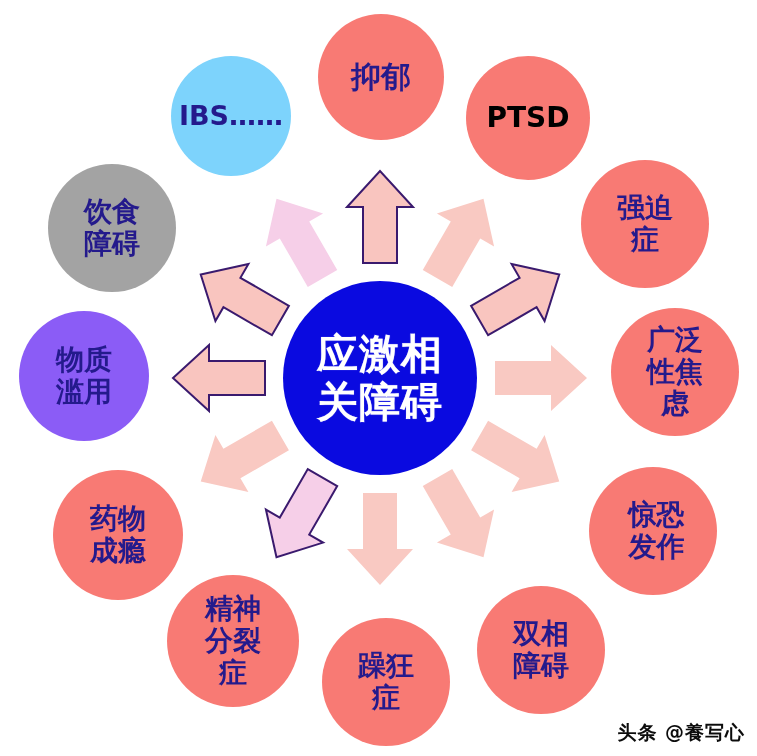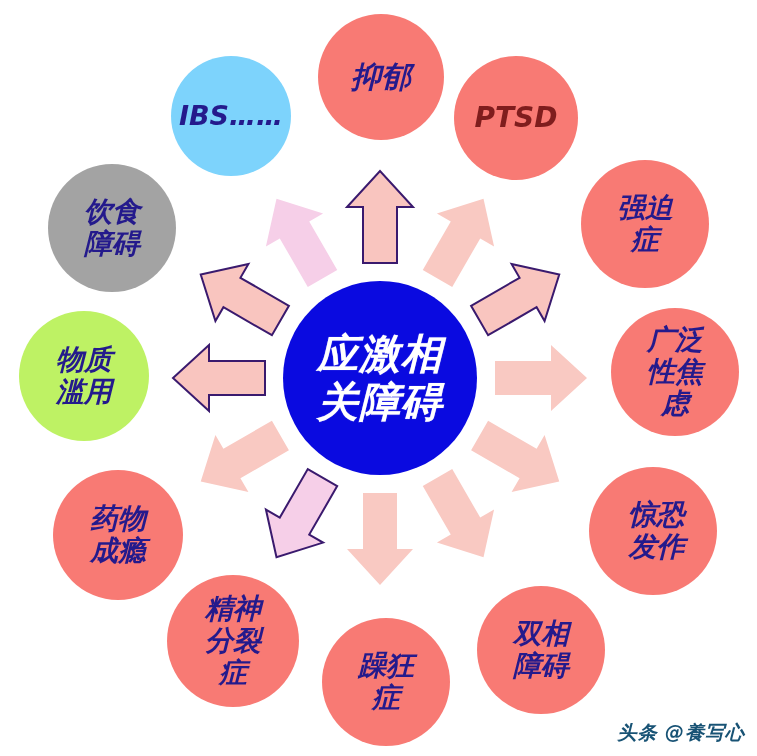--- a/index.html
+++ b/index.html
@@ -10,21 +10,20 @@
   }
   body {
     font-family: "DejaVu Sans", "Liberation Sans", sans-serif;
   }
   #canvas {
     position: relative;
     width: 757px;
     height: 756px;
     background: #ffffff;
     overflow: hidden;
-    font-style: italic;
   }
   svg.layer {
     position: absolute;
     left: 0;
     top: 0;
     width: 757px;
     height: 756px;
   }
   .node {
     position: absolute;
@@ -54,21 +53,21 @@
   .center-label {
     line-height: 1.18;
     white-space: pre-line;
     font-size: 41px;
     text-shadow: 0 0 1px rgba(255,255,255,0.6);
   }
   .watermark {
     position: absolute;
     right: 12px;
     bottom: 10px;
-    color: #0c4a6e;
+    color: #000000;
     font-size: 19px;
     font-weight: bold;
     letter-spacing: 1px;
     opacity: 0.95;
     user-select: none;
   }
 </style>
 </head>
 <body>
 
@@ -88,21 +87,21 @@
         <path d="M0,-17 L56,-17 L56,-33 L92,0 L56,33 L56,17 L0,17 Z" fill="#f9c5bf" stroke="#3a1a6e" stroke-width="2" stroke-linejoin="miter" transform="translate(265.00,378.00) rotate(180)"></path>
         <path d="M0,-17 L56,-17 L56,-33 L92,0 L56,33 L56,17 L0,17 Z" fill="#f9c5bf" stroke="#3a1a6e" stroke-width="2" stroke-linejoin="miter" transform="translate(280.41,320.50) rotate(-150)"></path>
         <path d="M0,-17 L56,-17 L56,-33 L92,0 L56,33 L56,17 L0,17 Z" fill="#f6cfe8" stroke="none" transform="translate(322.50,278.41) rotate(-120)"></path>
       </g>
   </svg>
 
   <div id="nodes-group">
       <div class="node node-outer" style="left: 318px; top: 14px; width: 126px; height: 126px; background: rgb(248, 122, 116); color: rgb(36, 26, 140);">
         <span class="node-label" style="font-size: 30px;">抑郁</span>
       </div>
-      <div class="node node-outer" style="left: 454px; top: 56px; width: 124px; height: 124px; background: rgb(248, 122, 116); color: #7f1d1d;">
+      <div class="node node-outer" style="left: 466px; top: 56px; width: 124px; height: 124px; background: rgb(248, 122, 116); color: #000000;">
         <span class="node-label" style="font-size: 28px;">PTSD</span>
       </div>
       <div class="node node-outer" style="left: 581px; top: 160px; width: 128px; height: 128px; background: rgb(248, 122, 116); color: rgb(36, 26, 140);">
         <span class="node-label" style="font-size: 28px;">强迫
 症</span>
       </div>
       <div class="node node-outer" style="left: 611px; top: 308px; width: 128px; height: 128px; background: rgb(248, 122, 116); color: rgb(36, 26, 140);">
         <span class="node-label" style="font-size: 28px;">广泛
 性焦
 虑</span>
@@ -121,21 +120,21 @@
       </div>
       <div class="node node-outer" style="left: 167px; top: 575px; width: 132px; height: 132px; background: rgb(248, 122, 116); color: rgb(36, 26, 140);">
         <span class="node-label" style="font-size: 28px;">精神
 分裂
 症</span>
       </div>
       <div class="node node-outer" style="left: 53px; top: 470px; width: 130px; height: 130px; background: rgb(248, 122, 116); color: rgb(36, 26, 140);">
         <span class="node-label" style="font-size: 28px;">药物
 成瘾</span>
       </div>
-      <div class="node node-outer" style="left: 19px; top: 311px; width: 130px; height: 130px; background: #bef264; color: rgb(36, 26, 140);">
+      <div class="node node-outer" style="left: 19px; top: 311px; width: 130px; height: 130px; background: #8b5cf6; color: rgb(36, 26, 140);">
         <span class="node-label" style="font-size: 28px;">物质
 滥用</span>
       </div>
       <div class="node node-outer" style="left: 48px; top: 164px; width: 128px; height: 128px; background: #a3a3a3; color: rgb(36, 26, 140);">
         <span class="node-label" style="font-size: 28px;">饮食
 障碍</span>
       </div>
       <div class="node node-outer" style="left: 171px; top: 56px; width: 120px; height: 120px; background: #7dd3fc; color: rgb(36, 26, 140);">
         <span class="node-label" style="font-size: 27px;">IBS……</span>
       </div>

